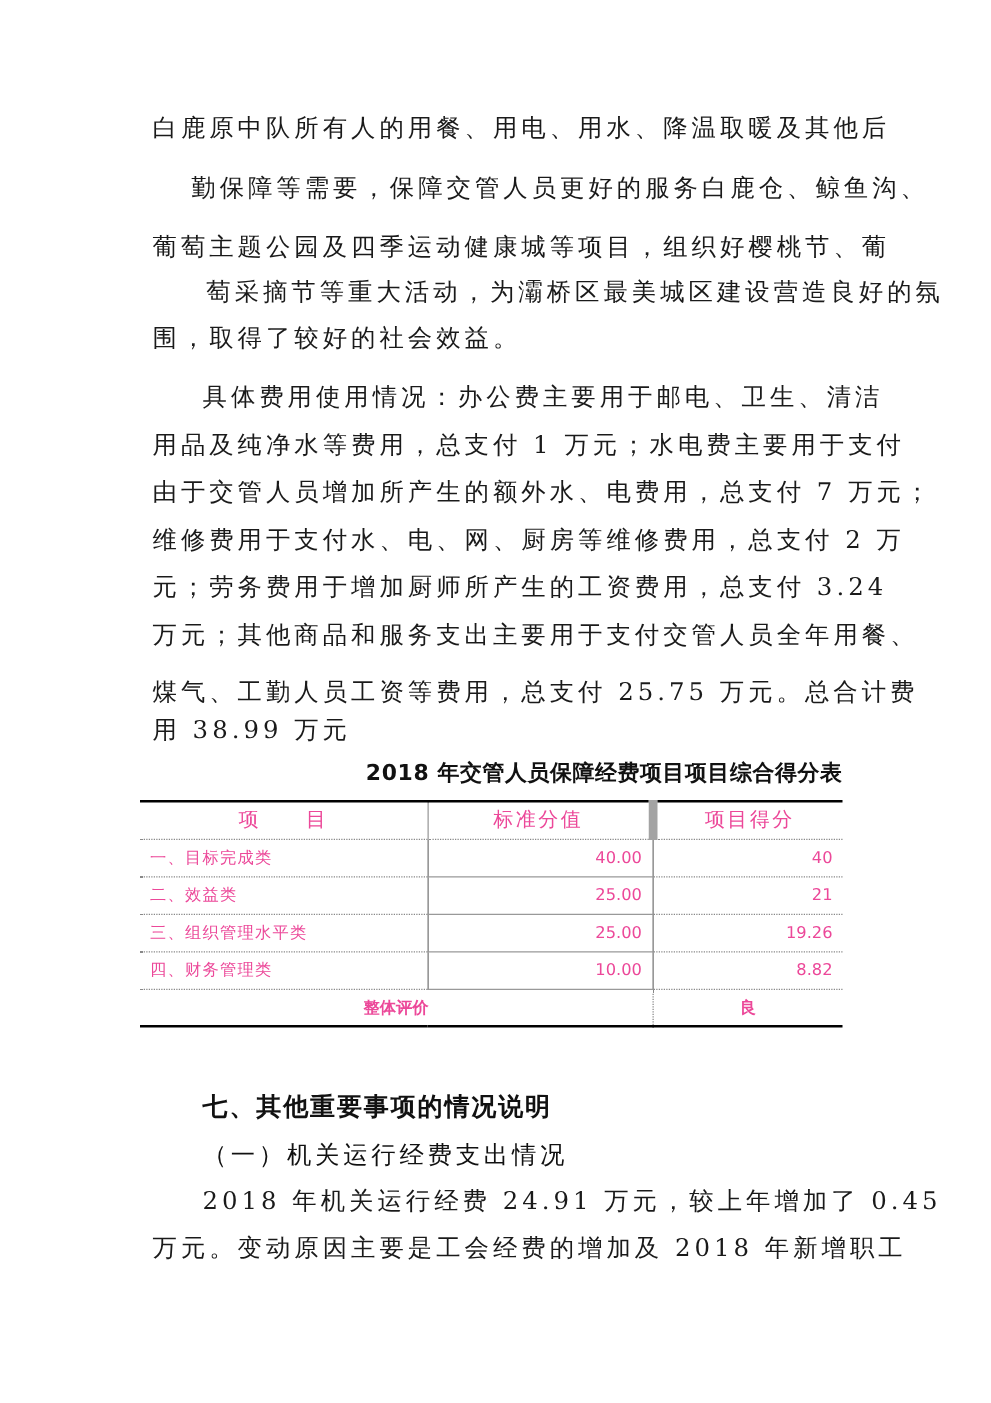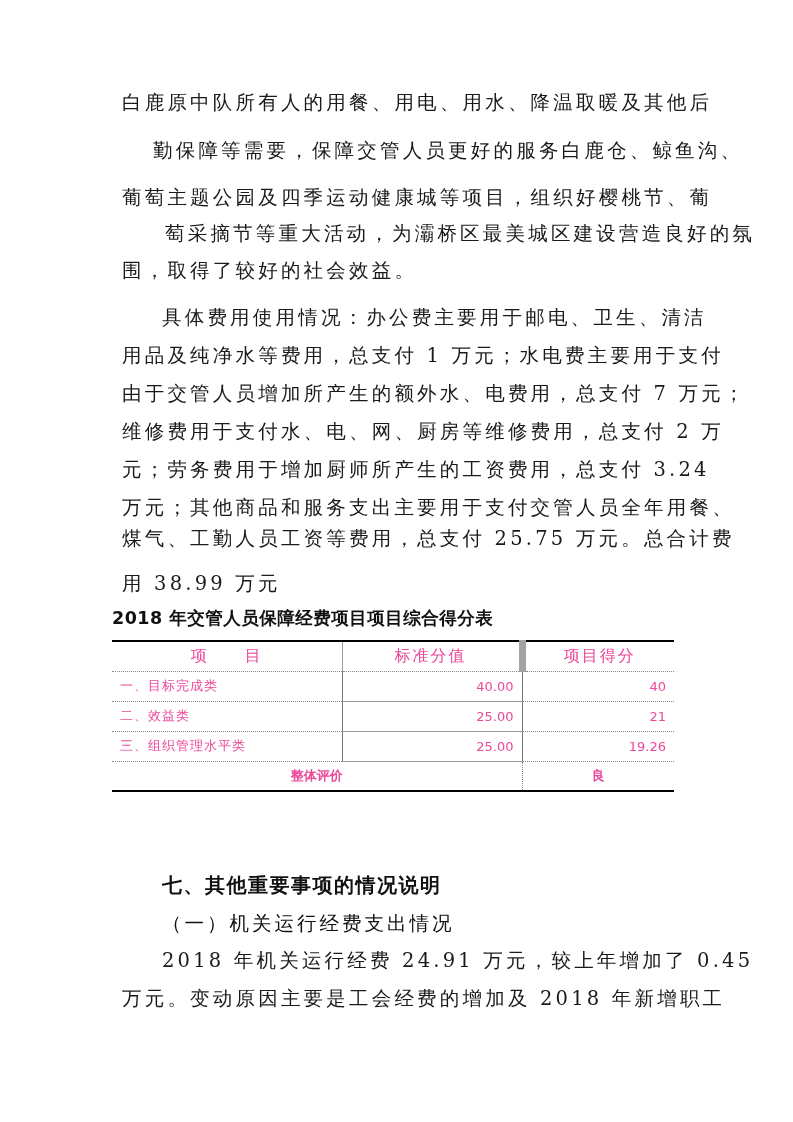--- a/index.html
+++ b/index.html
@@ -25,21 +25,21 @@
       line-height: 26px;
       font-family: "DejaVu Serif", "Liberation Serif", serif;
       color: #1a1a1a;
     }
     .indent { left: 162px; }
     .table-title {
       position: absolute;
       left: 112px;
       width: 562px;
       top: 606px;
-      text-align: left;
+      text-align: right;
       font-size: 17.5px;
       font-weight: bold;
       font-family: "DejaVu Sans", "Liberation Sans", sans-serif;
       color: #111;
       letter-spacing: 0.5px;
     }
     table.score-table {
       position: absolute;
       left: 112px;
       top: 640px;
@@ -105,21 +105,21 @@
     <div class="para-line" style="top:258px;">围，取得了较好的社会效益。</div>
   </div>
 
   <div>
     <div class="para-line indent" style="top:305px;">具体费用使用情况：办公费主要用于邮电、卫生、清洁</div>
     <div class="para-line" style="top:343px;">用品及纯净水等费用，总支付 1 万元；水电费主要用于支付</div>
     <div class="para-line" style="top:381px;">由于交管人员增加所产生的额外水、电费用，总支付 7 万元；</div>
     <div class="para-line" style="top:419px;">维修费用于支付水、电、网、厨房等维修费用，总支付 2 万</div>
     <div class="para-line" style="top:457px;">元；劳务费用于增加厨师所产生的工资费用，总支付 3.24</div>
     <div class="para-line" style="top:495px;">万元；其他商品和服务支出主要用于支付交管人员全年用餐、</div>
-    <div class="para-line" style="top:526px;">煤气、工勤人员工资等费用，总支付 25.75 万元。总合计费</div>
+    <div class="para-line" style="top:541px;">煤气、工勤人员工资等费用，总支付 25.75 万元。总合计费</div>
     <div class="para-line" style="top:571px;">用 38.99 万元</div>
   </div>
 
   <div class="table-title">2018 年交管人员保障经费项目项目综合得分表</div>
 
   <table class="score-table">
     <thead>
       <tr>
         <th class="col1">项　　目</th>
         <th class="col2">标准分值</th>
@@ -135,20 +135,25 @@
       <tr>
         <td class="label">二、效益类</td>
         <td class="num std">25.00</td>
         <td class="num">21</td>
       </tr>
       <tr>
         <td class="label">三、组织管理水平类</td>
         <td class="num std">25.00</td>
         <td class="num">19.26</td>
       </tr>
+      <tr>
+        <td class="label">四、财务管理类</td>
+        <td class="num std">10.00</td>
+        <td class="num">8.82</td>
+      </tr>
       <tr class="last">
         <td class="overall-label" colspan="2">整体评价</td>
         <td class="overall-value">良</td>
       </tr>
     </tbody>
   </table>
 
   <div class="heading">七、其他重要事项的情况说明</div>
   <div class="subheading">（一）机关运行经费支出情况</div>
   <div class="para-line indent" style="top:948px;">2018 年机关运行经费 24.91 万元，较上年增加了 0.45</div>

